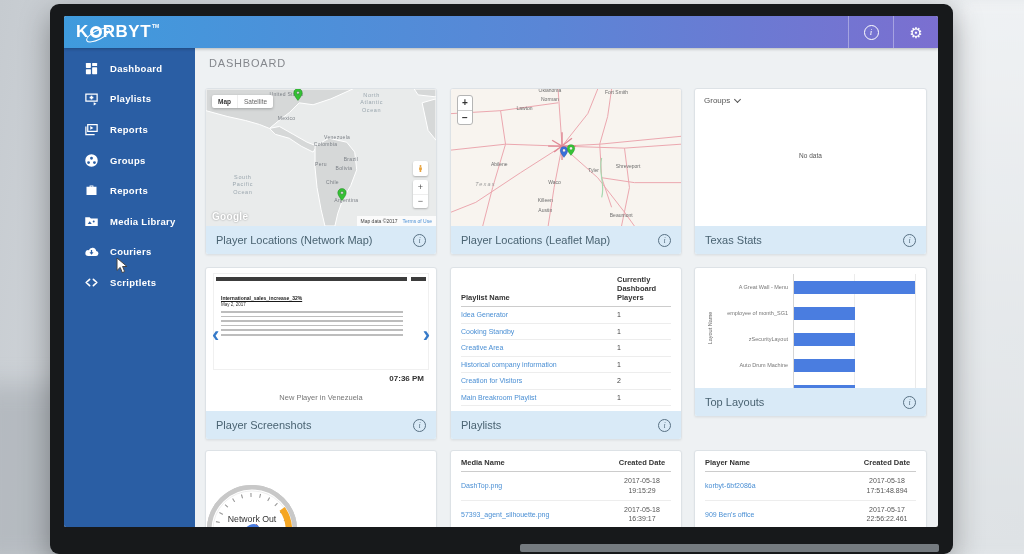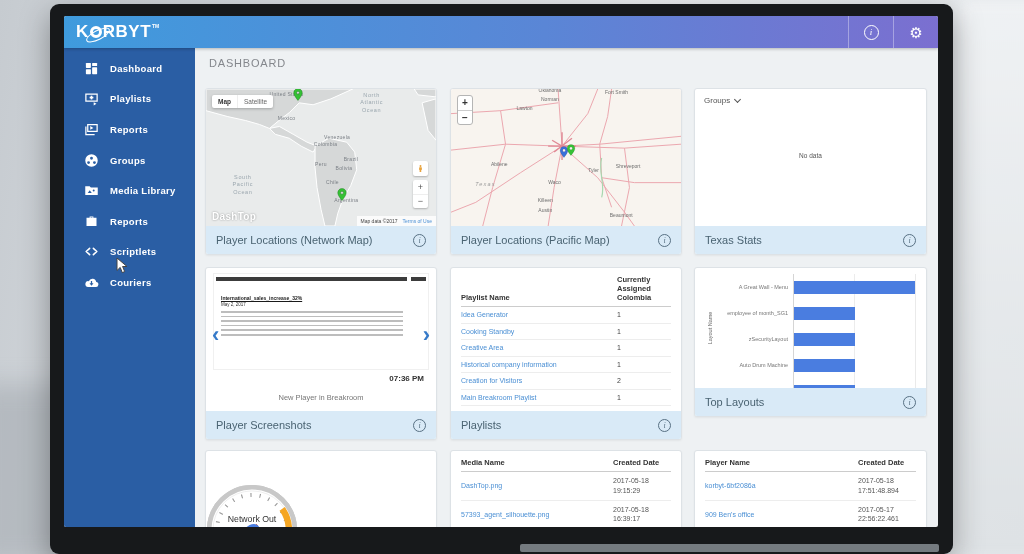--- a/index.html
+++ b/index.html
@@ -142,21 +142,21 @@
 
   
   .tbl { padding:7px 10px 0; }
   .tbl-head { display:flex; justify-content:space-between; align-items:flex-end;
     font-size:7.5px; font-weight:bold; color:#333; padding-bottom:4px; border-bottom:1px solid #ccc; }
   .tbl-row { display:flex; justify-content:space-between; border-bottom:1px solid #ededed;
     align-items:center; }
   .pl-row { height:16.5px; font-size:7px; }
   .link { color:#4a8fd4; cursor:pointer; }
   .col2-50 { width:54px; flex:none; }
-  .col2-58 { width:58px; flex:none; }
+  .col2-58 { width:58px; flex:none;text-align:center; }
   .pl-count { color:#444; }
   .dt-row { padding:4px 0; font-size:7px; }
   .dt-date { color:#555; line-height:1.4; }
 
   
   .tl-ylabel { position:absolute; left:-1px; top:50%; transform:translateY(-50%) rotate(-90deg);
     font-size:5.5px; color:#666; }
   .tl-wrap { position:absolute; left:14px; right:10px; top:6px; }
   .tl-main { display:flex; height:130px; }
   .tl-labels { width:84px; display:flex; flex-direction:column; }
@@ -296,45 +296,45 @@
 
       <div class="nav-item">
         <svg class="nav-icon">
           <use href="#icon-groups"></use>
         </svg>
         <span>Groups</span>
       </div>
 
       <div class="nav-item">
         <svg class="nav-icon">
+          <use href="#icon-reports"></use>
+        </svg>
+        <span>Reports</span>
+      </div>
+
+      <div class="nav-item">
+        <svg class="nav-icon">
           <use href="#icon-media"></use>
         </svg>
         <span>Media Library</span>
       </div>
 
-      <div class="nav-item">
-        <svg class="nav-icon">
-          <use href="#icon-reports"></use>
-        </svg>
-        <span>Reports</span>
-      </div>
-
+
+      <div class="nav-item">
+        <svg class="nav-icon">
+          <use href="#icon-cloud"></use>
+        </svg>
+        <span>Couriers</span>
+      </div>
 
       <div class="nav-item">
         <svg class="nav-icon">
           <use href="#icon-code"></use>
         </svg>
         <span>Scriptlets</span>
-      </div>
-
-      <div class="nav-item">
-        <svg class="nav-icon">
-          <use href="#icon-cloud"></use>
-        </svg>
-        <span>Couriers</span>
       </div>
     </div>
   <svg class="cursor-pointer" viewBox="0 0 12 17">
     <path d="M1,1 L1,13.5 L4.2,10.4 L6.3,15.6 L8.7,14.6 L6.6,9.5 L11,9.5 Z" fill="#fff" stroke="#444" stroke-width="1"></path>
   </svg>
 
   <div class="main">
     <div class="page-title">DASHBOARD</div>
 
     <div class="card c-gmap">
@@ -388,21 +388,21 @@
         </div>
         <div class="gm-peg">
           <svg>
               <use href="#icon-person"></use>
             </svg>
         </div>
         <div class="gm-zoom">
           <span>+</span>
           <span>−</span>
         </div>
-        <div class="g-logo">DashTop</div>
+        <div class="g-logo">Google</div>
         <div class="g-attrib">
           <span>Map data ©2017</span>
           <span class="link">Terms of Use</span>
         </div>
       </div>
       <div class="card-footer">
         <span>Player Locations (Network Map)</span>
         <span class="info-i">i</span>
       </div>
     </div>
@@ -468,21 +468,21 @@
             <svg class="lm-pin" style="left: 52%; top: 49%; --pin: #35c135;">
               <use href="#icon-pin"></use>
             </svg>
           </div>
         <div class="lm-zoom">
           <span>+</span>
           <span>−</span>
         </div>
       </div>
       <div class="card-footer">
-        <span>Player Locations (Pacific Map)</span>
+        <span>Player Locations (Leaflet Map)</span>
         <span class="info-i">i</span>
       </div>
     </div>
 
     <div class="card c-stats">
       <div class="card-body">
         <div class="stats-dd">
           <span>Groups</span>
           <span class="dd-chev"></span>
         </div>
@@ -498,33 +498,33 @@
       <div class="card-body">
         <div class="shot">
           <div class="shot-bar"></div>
           <div class="shot-title">International_sales_increase_32%</div>
           <div class="shot-date">May 2, 2017</div>
           <div class="shot-text"></div>
         </div>
         <span class="shot-nav shot-prev">‹</span>
         <span class="shot-nav shot-next">›</span>
         <div class="shot-time">07:36 PM</div>
-        <div class="shot-caption">New Player in Breakroom</div>
+        <div class="shot-caption">New Player in Venezuela</div>
       </div>
       <div class="card-footer">
         <span>Player Screenshots</span>
         <span class="info-i">i</span>
       </div>
     </div>
 
     <div class="card c-plist">
       <div class="card-body tbl">
         <div class="tbl-head">
           <span>Playlist Name</span>
-          <span class="col2-50">Currently Assigned Colombia</span>
+          <span class="col2-50">Currently Dashboard Players</span>
         </div>
         <div>
 
             <div class="tbl-row pl-row">
               <span class="link">Idea Generator</span>
               <span class="col2-50 pl-count">1</span>
             </div>
 
             <div class="tbl-row pl-row">
               <span class="link">Cooking Standby</span>

